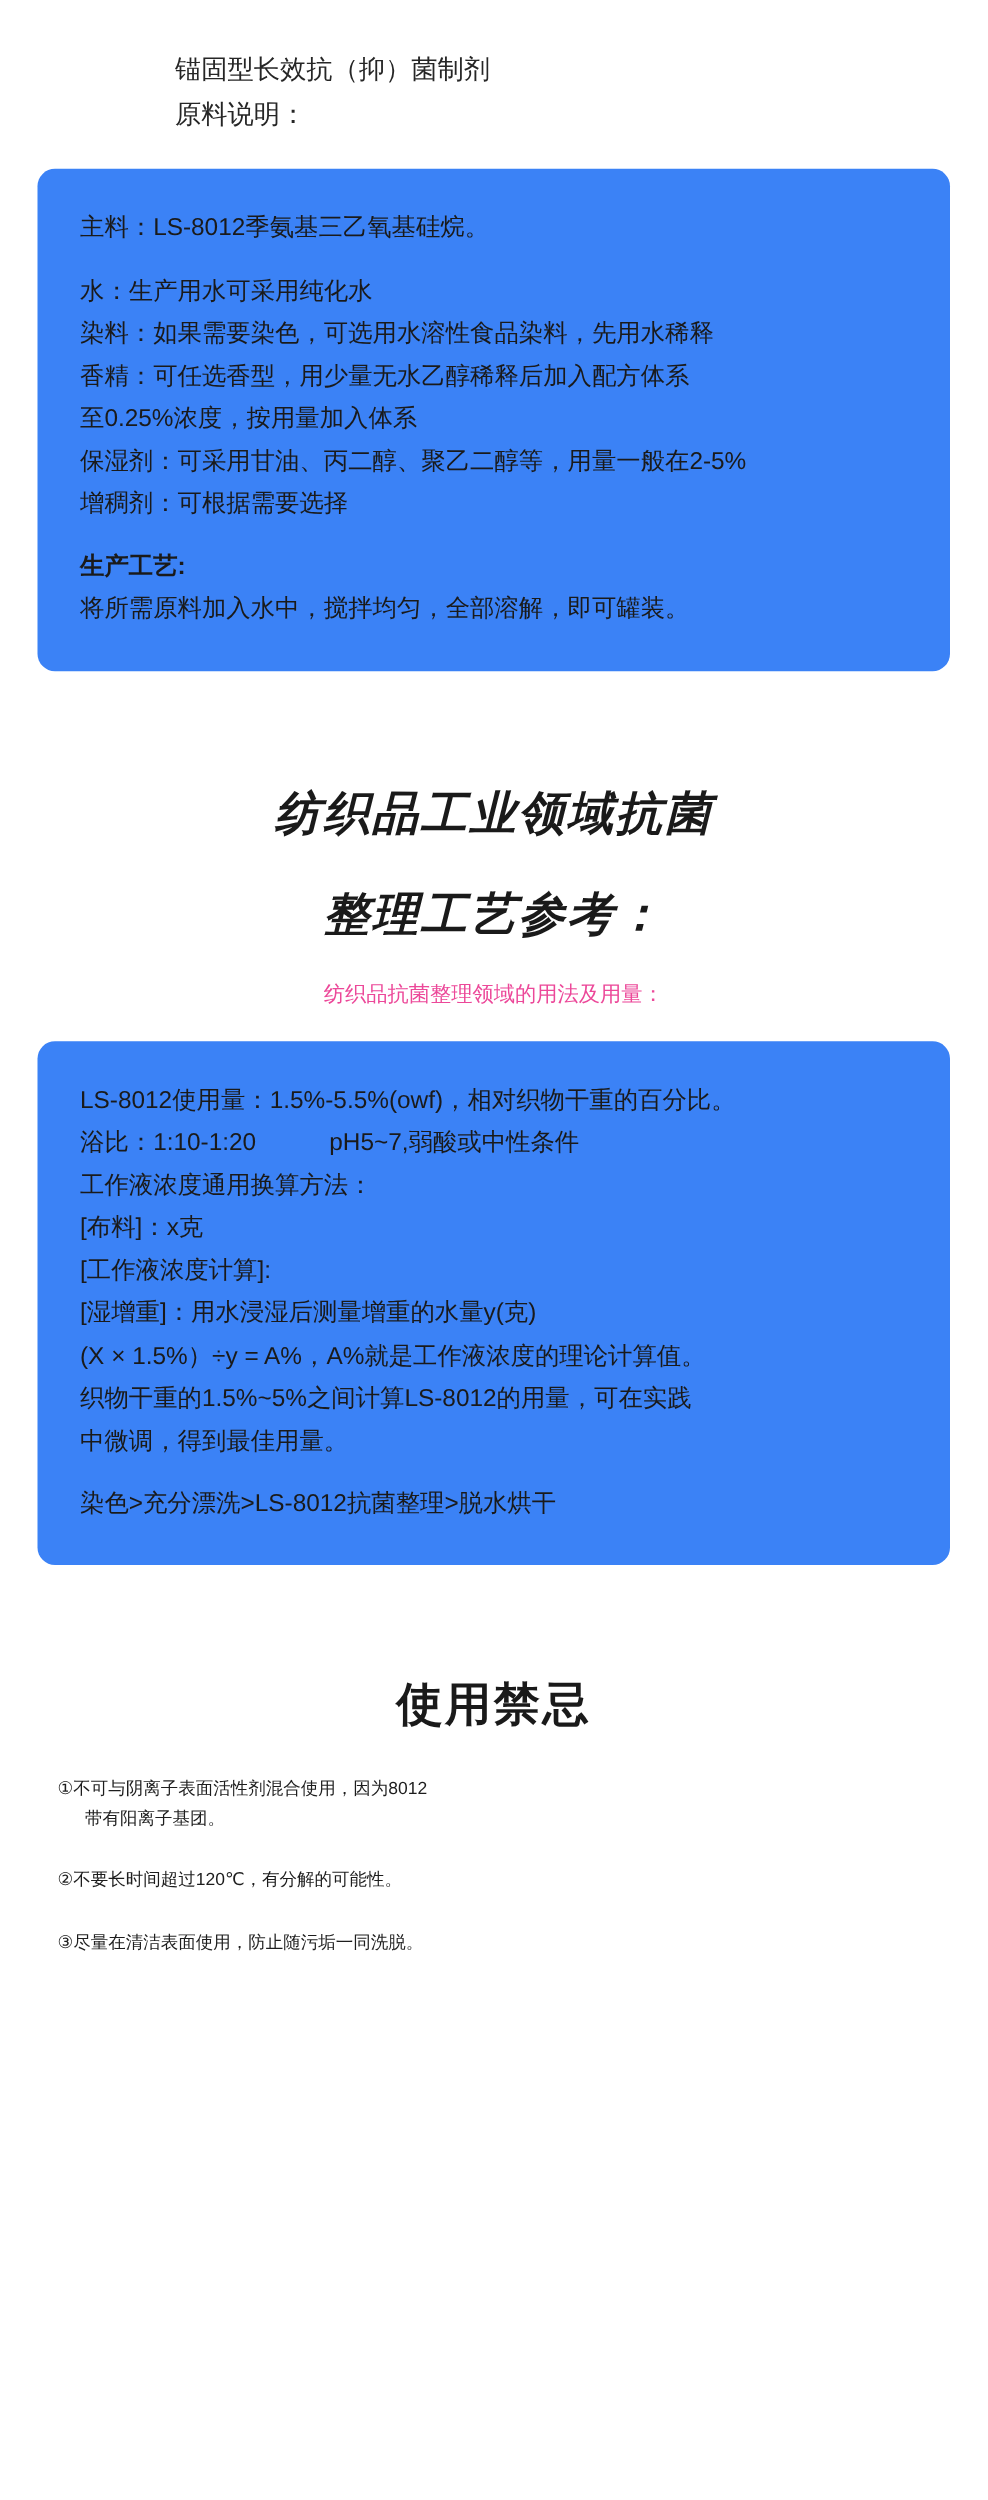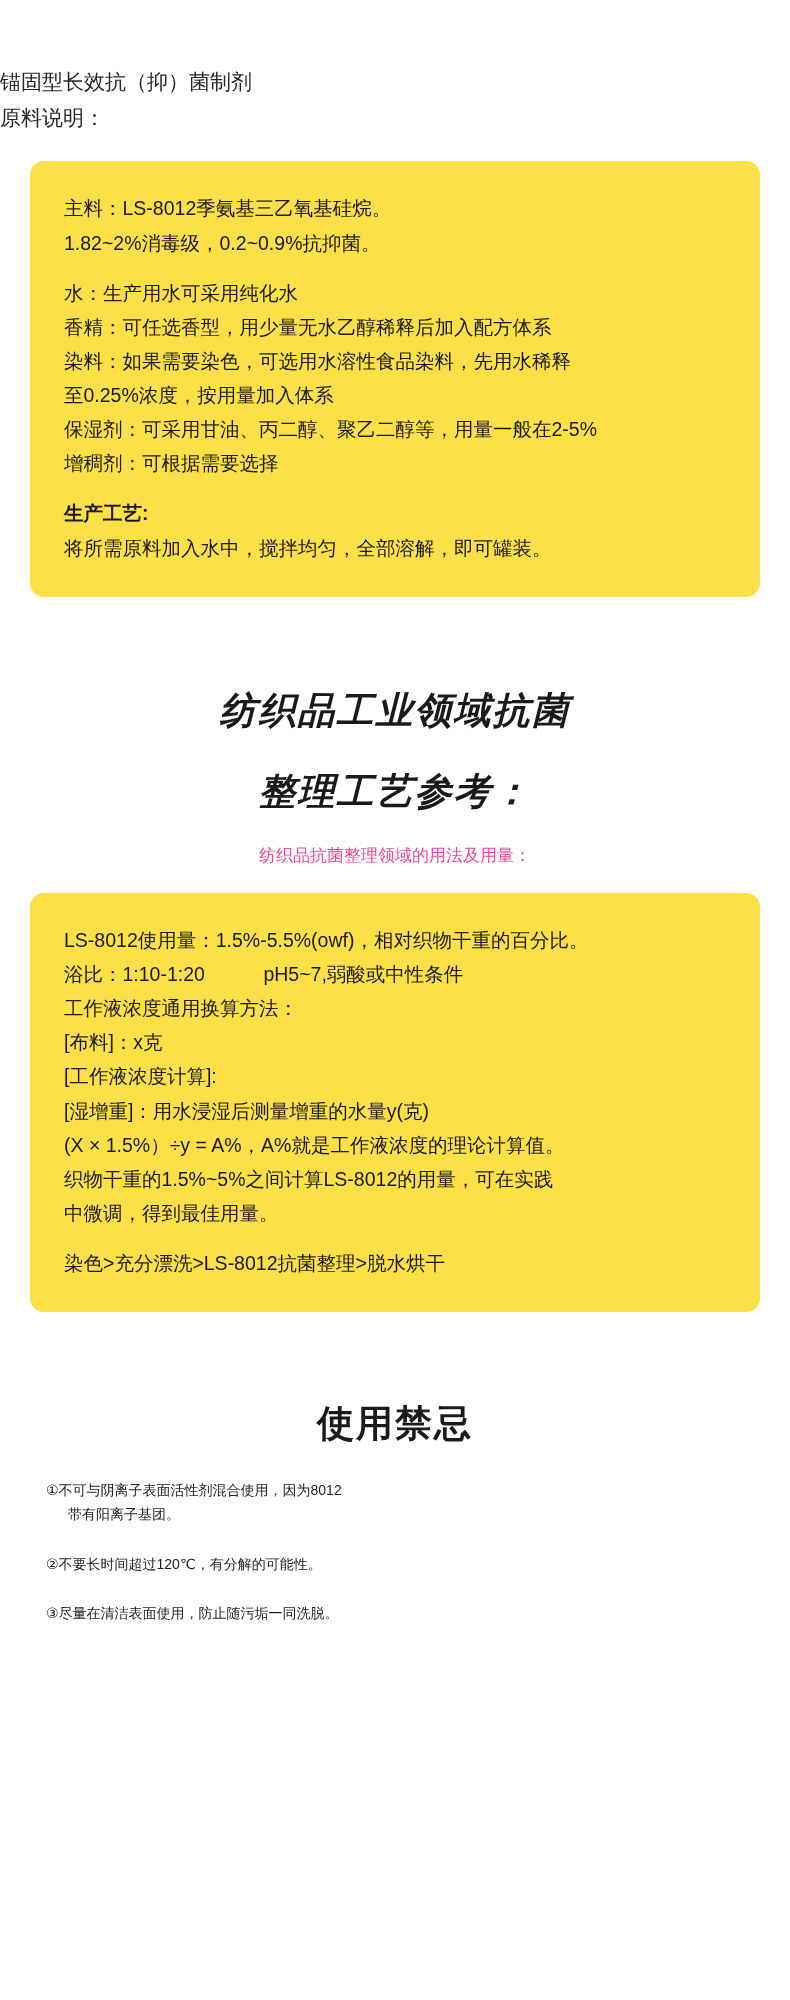--- a/index.html
+++ b/index.html
@@ -30,35 +30,35 @@
     letter-spacing: 2px;
     color: #1a1a1a;
     line-height: 1.35;
   }
   .section-title.two-line {
     line-height: 1.5;
     font-style: italic;
   }
 
   .subtitle-block {
-    margin-top: 26px;
+    padding-left: 140px;
     font-size: 21px;
     line-height: 1.7;
     color: #262626;
   }
   .subtitle-center {
     text-align: center;
     font-size: 17px;
     color: #ec4899;
   }
 
   
   .card {
     margin: 26px 30px 0 30px;
-    background: #fde047;
+    background: #3b82f6;
     border-radius: 14px;
     padding: 30px 34px 32px 34px;
     box-sizing: border-box;
     font-size: 19.5px;
     line-height: 1.75;
     color: #1a1a1a;
   }
   .card p {
     margin: 0;
   }
@@ -96,25 +96,24 @@
   <div class="top-pad"></div>
 
 
   <div class="subtitle-block">
     <div>锚固型长效抗（抑）菌制剂</div>
     <div>原料说明：</div>
   </div>
 
   <div class="card">
     <p>主料：LS-8012季氨基三乙氧基硅烷。</p>
-    <p>1.82~2%消毒级，0.2~0.9%抗抑菌。</p>
     <div class="gap"></div>
     <p>水：生产用水可采用纯化水</p>
+    <p>染料：如果需要染色，可选用水溶性食品染料，先用水稀释</p>
     <p>香精：可任选香型，用少量无水乙醇稀释后加入配方体系</p>
-    <p>染料：如果需要染色，可选用水溶性食品染料，先用水稀释</p>
     <p>至0.25%浓度，按用量加入体系</p>
     <p>保湿剂：可采用甘油、丙二醇、聚乙二醇等，用量一般在2-5%</p>
     <p>增稠剂：可根据需要选择</p>
     <div class="gap"></div>
     <p class="strong">生产工艺:</p>
     <p>将所需原料加入水中，搅拌均匀，全部溶解，即可罐装。</p>
   </div>
 
   <div class="spacer-lg"></div>
 

